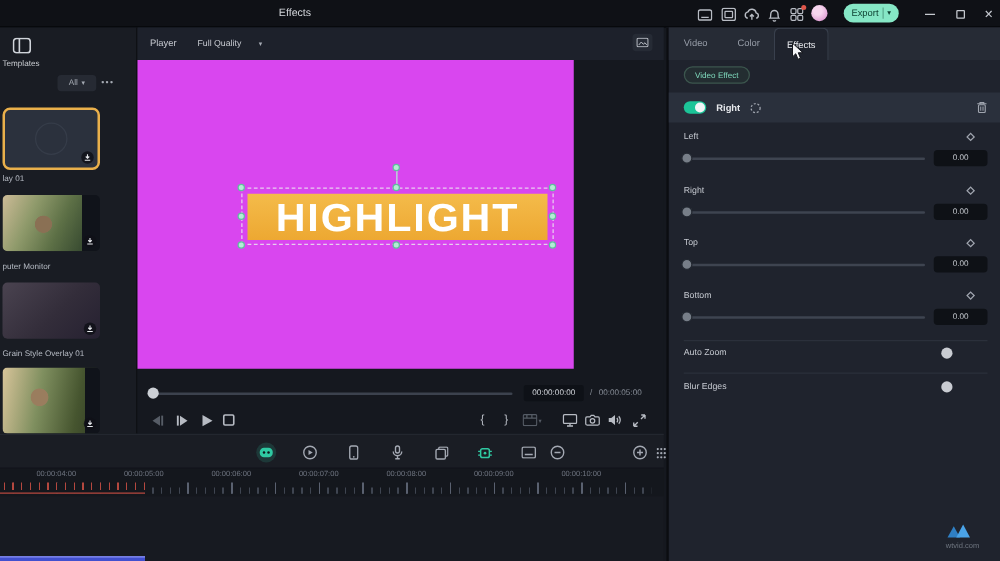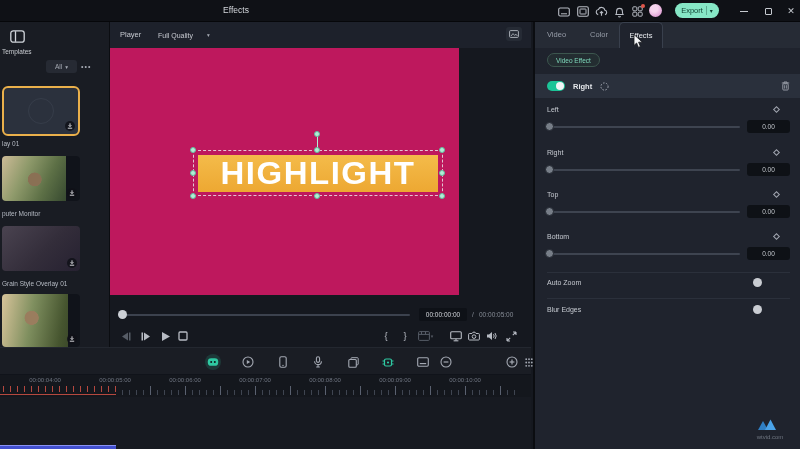--- a/index.html
+++ b/index.html
@@ -46,21 +46,21 @@
   .thumb-dark { background:linear-gradient(135deg,#4a4350 0%,#332d3a 55%,#262131 100%); }
 
   
   .center { position:absolute; left:110px; top:22px; width:421px; height:325px; background:#15181f;padding-left:19px; }
   .player-bar { position:absolute; left:0; top:0; width:421px; height:26px; background:#1d212b; }
   .pb-label { position:absolute; left:10px; top:8px; font-size:7.5px; color:#c7cad1; }
   .quality-pill { position:absolute; left:42px; top:5px; width:76px; height:16px; border-radius:3px;
     display:flex; align-items:center; padding:0 6px; gap:14px; font-size:7px; color:#c7cad1; }
   .pic-btn { position:absolute; right:9px; top:5px; width:16px; height:14px; background:#262b35; border-radius:3px;
     display:flex; align-items:center; justify-content:center; }
-  .canvas { position:absolute; left:0; top:26px; width:349px; height:247px; background:#be185d; }
+  .canvas { position:absolute; left:0; top:26px; width:349px; height:247px; background:#d946ef; }
   .overlay-box { position:absolute; left:88px; top:107px; width:240px; height:37px;
     background:linear-gradient(#f4bb4a,#eda832); display:flex; align-items:center; justify-content:center; }
   .overlay-text { font-size:33px; font-weight:bold; letter-spacing:1.5px; color:#ffffff; line-height:1;
     transform:scaleY(.95); font-family:"Liberation Sans",sans-serif; }
   .sel-box { position:absolute; left:83px; top:102px; width:250px; height:46px; border:1px dashed rgba(235,240,240,.8); }
   .handle { position:absolute; width:6px; height:6px; border-radius:50%; background:#b4ecd6; border:1px solid #5fbf9e; }
   .rot-stem { position:absolute; left:207px; top:88px; width:1px; height:14px; background:#b4ecd6; }
   .rot-handle { position:absolute; left:204px; top:83px; width:6px; height:6px; border-radius:50%; background:#b4ecd6; border:1px solid #5fbf9e; }
   .scrub-track { position:absolute; left:10px; top:292px; width:290px; height:2px; background:#3c424e; border-radius:1px; }
   .scrub-handle { position:absolute; left:8px; top:288px; width:9px; height:9px; border-radius:50%; background:#ccd0d6; }

